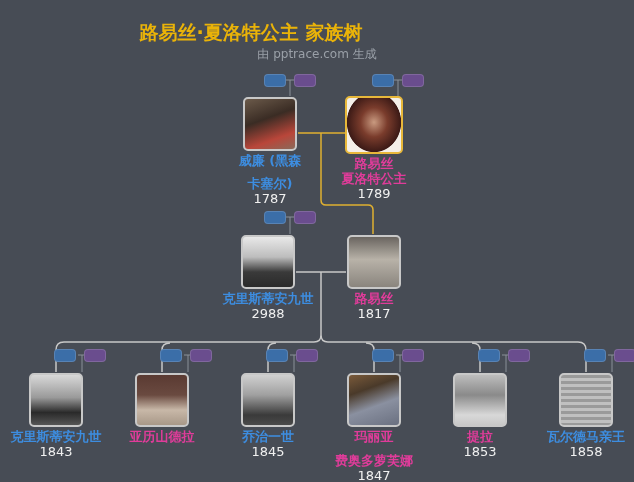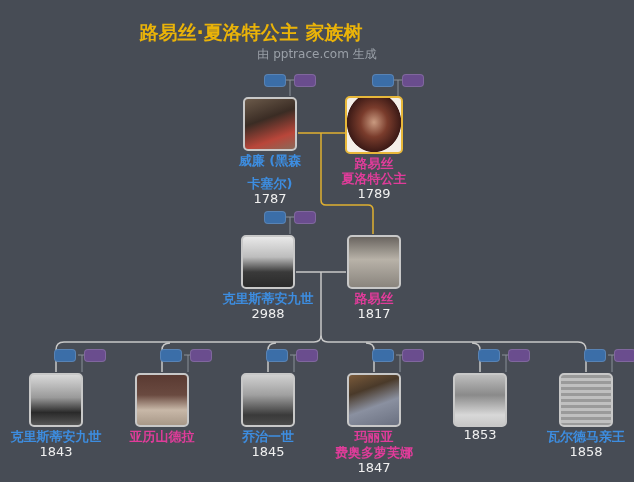--- a/index.html
+++ b/index.html
@@ -114,24 +114,25 @@
   <div class="name f">亚历山德拉</div>
 </div>
 <div class="person" style="left:213px;top:373px;">
   <div class="photo" style="background:linear-gradient(180deg,#d0d0d0 0%,#a0a0a0 40%,#3a3a3a 80%,#4a4a4a 100%);"></div>
   <div class="name m">乔治一世</div>
   <div class="year">1845</div>
 </div>
 <div class="person" style="left:319px;top:373px;">
   <div class="photo" style="background:linear-gradient(160deg,#7a5a3a 0%,#4a3a2a 30%,#8a90a0 60%,#6a7080 100%);"></div>
   <div class="name f">玛丽亚</div>
-  <div class="name f" style="margin-top:1px">费奥多萝芙娜</div>
+  <div class="name f" style="margin-top:9px">费奥多萝芙娜</div>
   <div class="year">1847</div>
 </div>
 <div class="person" style="left:425px;top:373px;">
   <div class="photo" style="background:linear-gradient(180deg,#bdbdbd 0%,#8a8a8a 40%,#d8d8d8 80%,#c8c8c8 100%);"></div>
+  <div class="name f">提拉</div>
   <div class="year">1853</div>
 </div>
 <div class="person" style="left:531px;top:373px;">
   <div class="photo" style="background:repeating-linear-gradient(180deg,#9a9a9a 0px,#9a9a9a 3px,#c0c0c0 3px,#c0c0c0 6px);"></div>
   <div class="name m">瓦尔德马亲王</div>
   <div class="year">1858</div>
 </div>
 
 </body></html>

